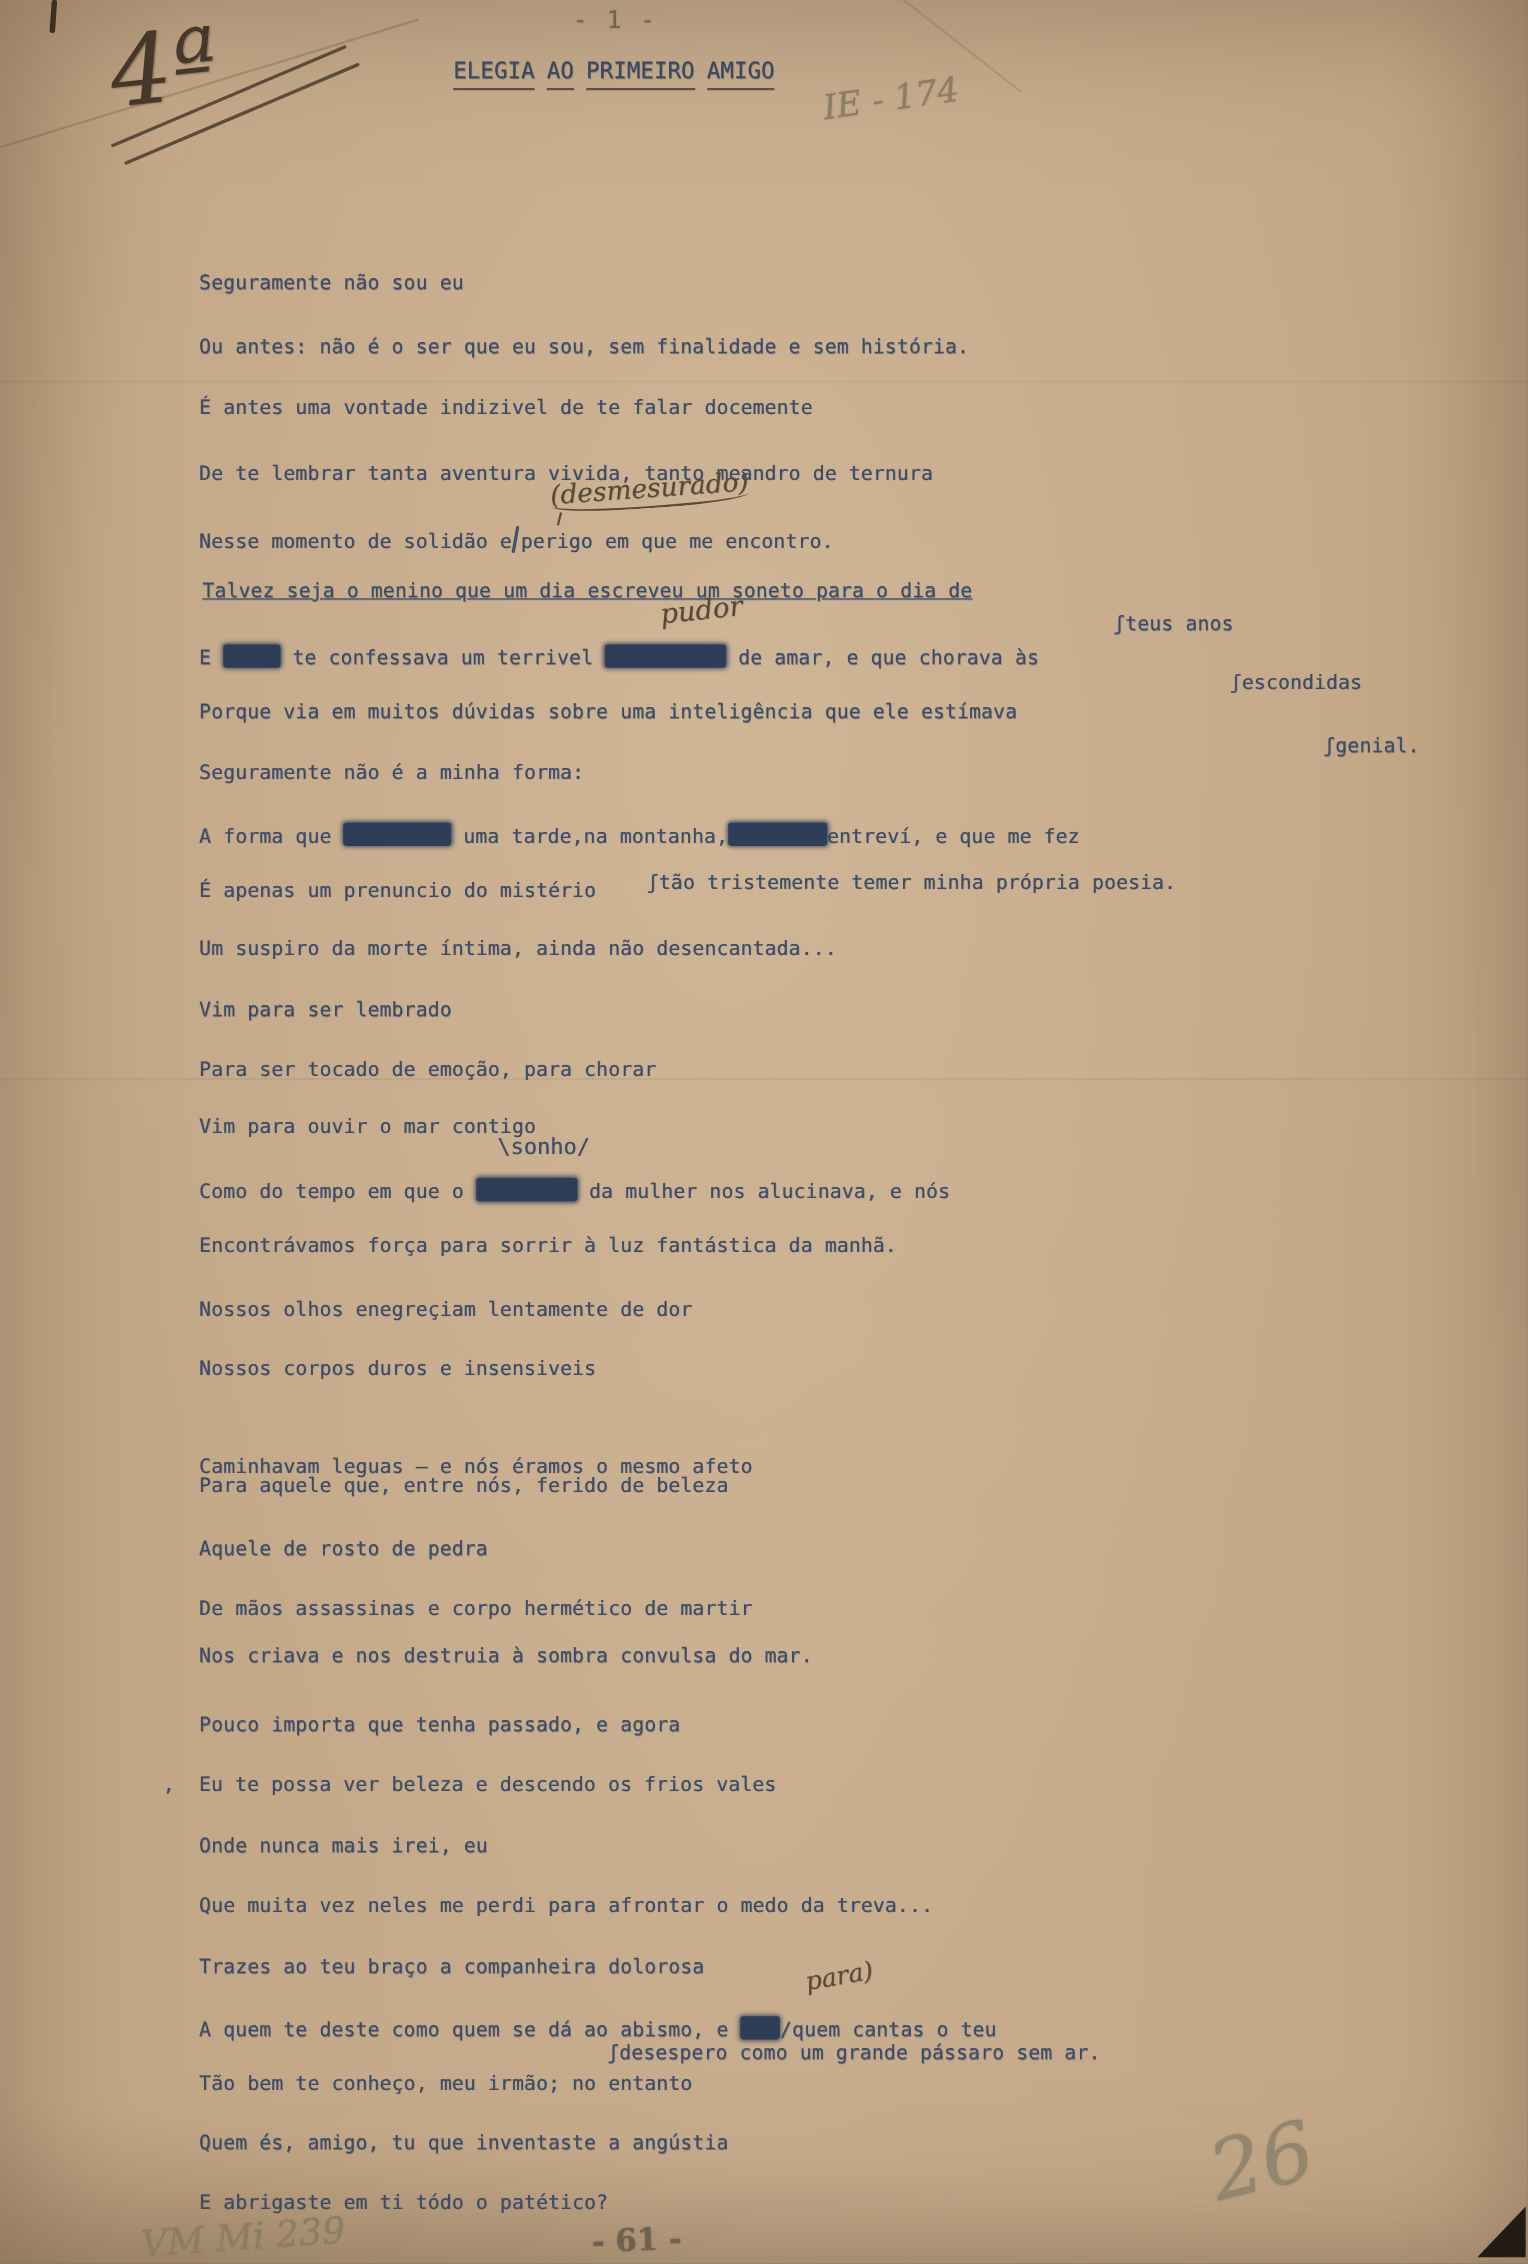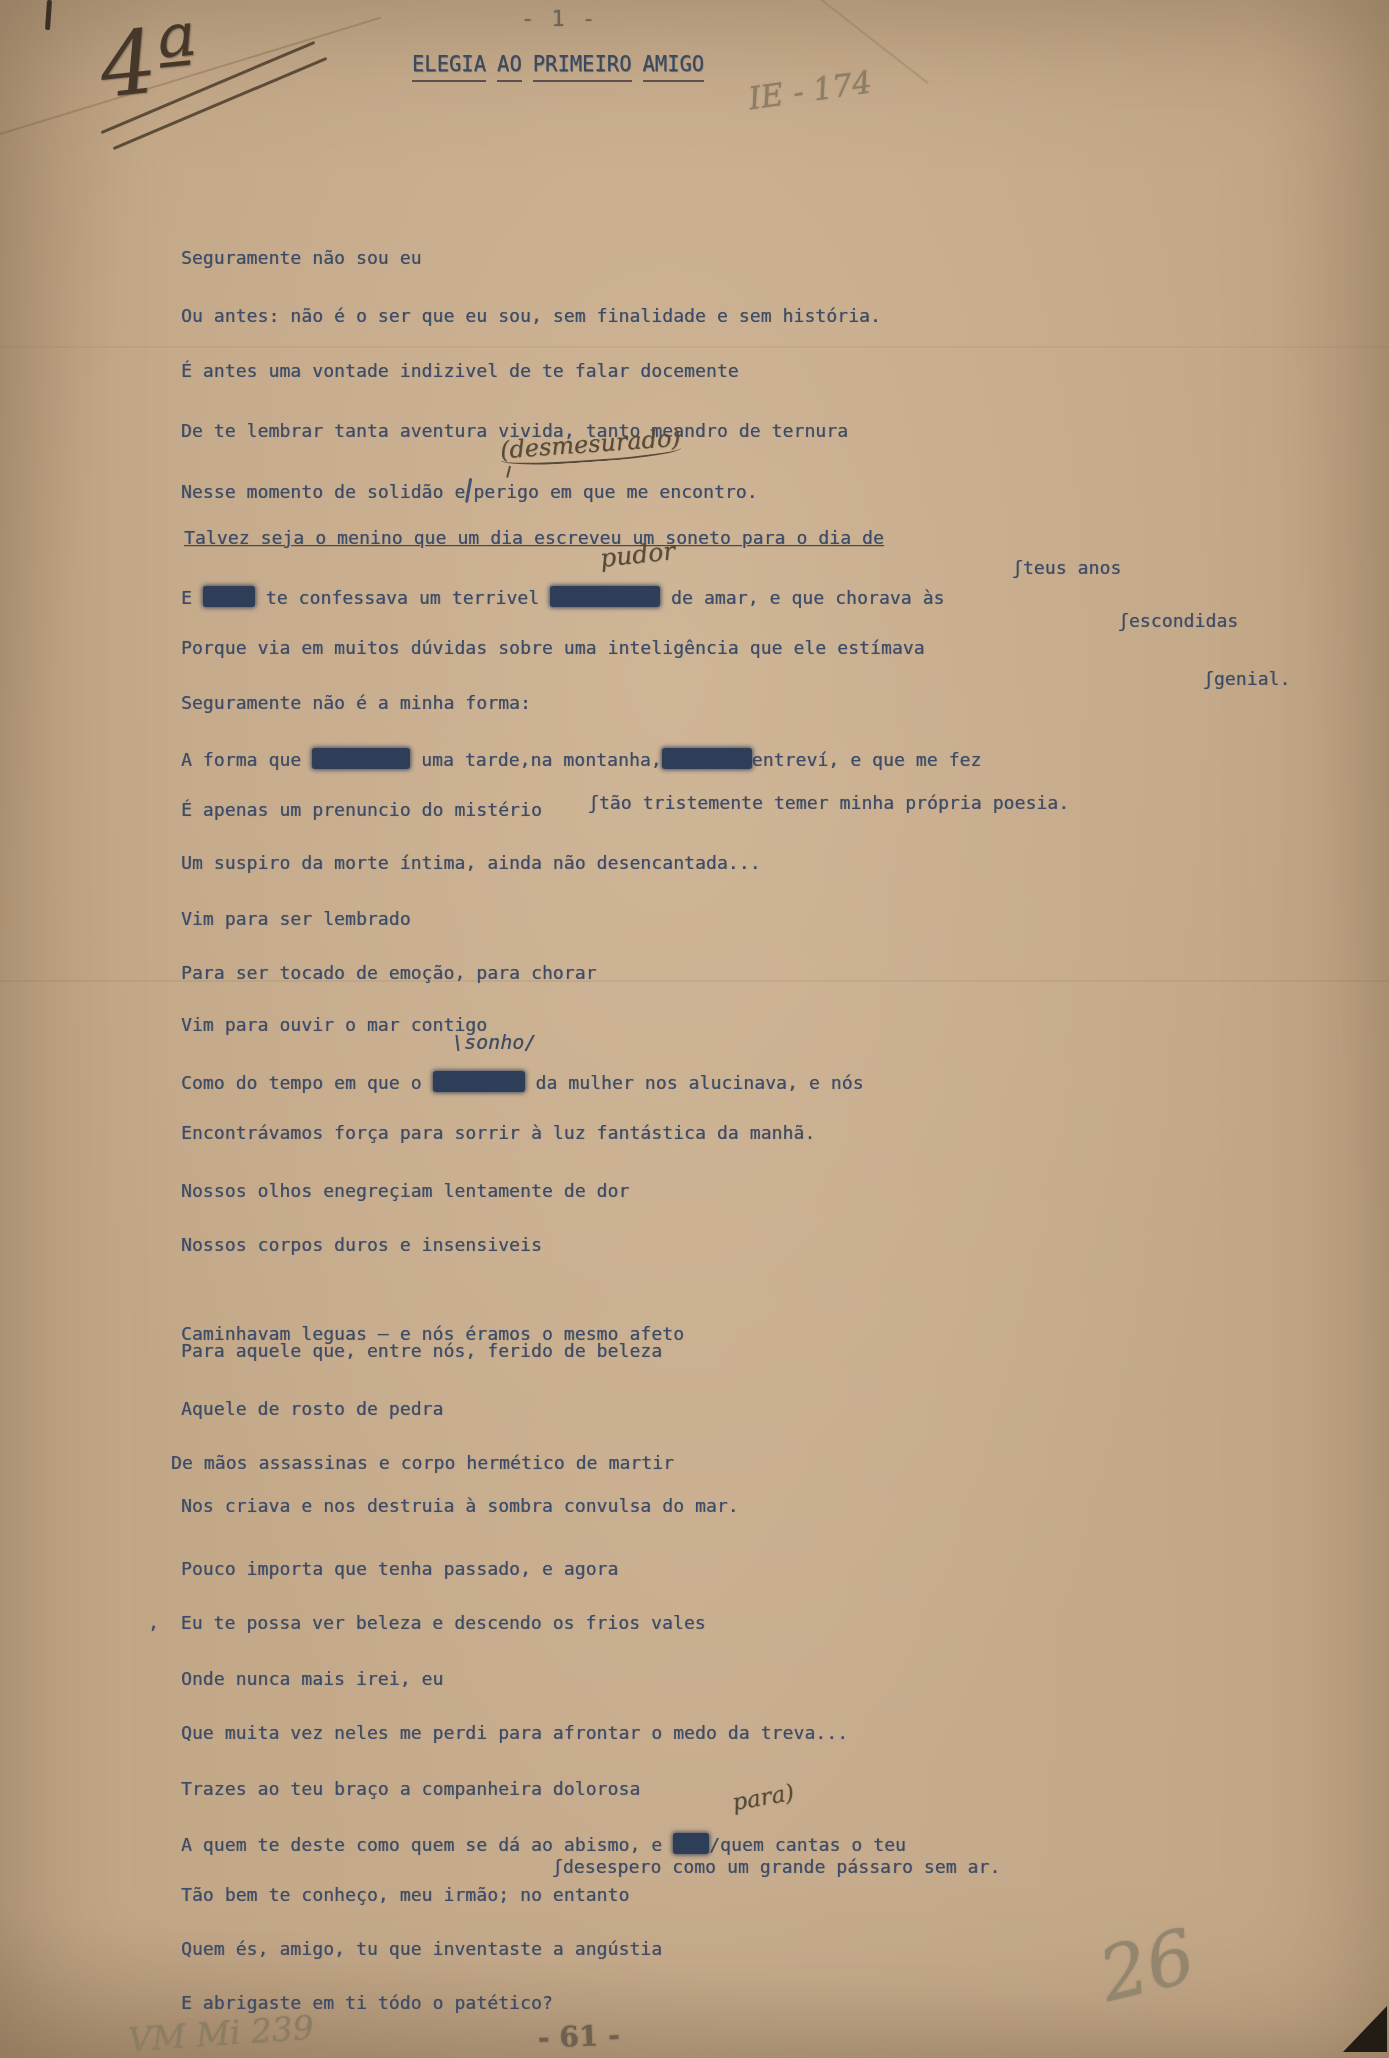--- a/index.html
+++ b/index.html
@@ -40,21 +40,21 @@
     text-shadow:.4px .4px .8px rgba(86,74,57,.5);}
   .pen-big{font-family:"DejaVu Serif","Liberation Serif",serif;font-style:italic;color:#45382a;
     text-shadow:1px 1px 1.5px rgba(69,56,42,.45);}
   .pencil{font-family:"DejaVu Serif","Liberation Serif",serif;font-style:italic;color:#8c7d65;
     text-shadow:0 0 1.5px rgba(140,125,101,.8);}
   .pencil-big{font-family:"DejaVu Serif","Liberation Serif",serif;font-style:italic;color:#93856e;
     text-shadow:0 0 2px rgba(147,133,110,.9);}
   .pencil-bold{font-family:"DejaVu Serif","Liberation Serif",serif;font-weight:bold;color:#6e6150;
     text-shadow:0 0 2px rgba(110,97,80,.9);}
   .typed-note{font-family:"DejaVu Sans Mono","Liberation Mono",monospace;color:#3c4c68;
-    text-shadow:.4px .4px .7px rgba(45,60,88,.5);font-style:italic;}
+    text-shadow:.4px .4px .7px rgba(45,60,88,.5);}
   .underlined{border-bottom:2px solid currentColor;padding-bottom:2px;border-radius:0 0 45% 45%/0 0 8px 8px;}
   .underlined::after{content:"";position:absolute;left:6px;bottom:-12px;width:2px;height:12px;
     background:currentColor;transform:rotate(18deg);}
 
   #page-number{position:absolute;left:521px;top:6px;font-size:22px;color:#6d6355;
     letter-spacing:2px;font-family:"DejaVu Sans Mono","Liberation Mono",monospace;
     text-shadow:0 0 1.5px rgba(109,99,85,.7);}
   #title{position:absolute;left:412px;top:52px;font-size:20.5px;color:#394961;white-space:pre;
     text-shadow:.5px .5px .8px rgba(42,56,82,.6);}
   #title .w{border-bottom:2.5px solid rgba(78,64,66,.85);padding-bottom:4px;margin-right:11px;}
@@ -99,21 +99,21 @@
       <div class="line" style="left: 181px; top: 908px;"><span class="txt">Vim para ser lembrado</span></div>
       <div class="line" style="left: 181px; top: 962px;"><span class="txt">Para ser tocado de emoção, para chorar</span></div>
       <div class="line" style="left: 181px; top: 1014px;"><span class="txt">Vim para ouvir o mar contigo</span></div>
       <div class="line" style="left: 181px; top: 1068px;"><span class="txt">Como do tempo em que o </span><span class="blob" style="width: 92px;"></span><span class="txt"> da mulher nos alucinava, e nós</span></div>
       <div class="line" style="left: 181px; top: 1122px;"><span class="txt">Encontrávamos força para sorrir à luz fantástica da manhã.</span></div>
       <div class="line" style="left: 181px; top: 1180px;"><span class="txt">Nossos olhos enegreçiam lentamente de dor</span></div>
       <div class="line" style="left: 181px; top: 1234px;"><span class="txt">Nossos corpos duros e insensiveis</span></div>
       <div class="line" style="left: 181px; top: 1287px; margin-top: 36px;"><span class="txt">Caminhavam leguas — e nós éramos o mesmo afeto</span></div>
       <div class="line" style="left: 181px; top: 1340px;"><span class="txt">Para aquele que, entre nós, ferido de beleza</span></div>
       <div class="line" style="left: 181px; top: 1398px;"><span class="txt">Aquele de rosto de pedra</span></div>
-      <div class="line" style="left: 171px; top: 1452px;"><span class="txt">De mãos assassinas e corpo hermético de martir</span></div>
+      <div class="line" style="left: 181px; top: 1452px;"><span class="txt">De mãos assassinas e corpo hermético de martir</span></div>
       <div class="line" style="left: 181px; top: 1495px;"><span class="txt">Nos criava e nos destruia à sombra convulsa do mar.</span></div>
       <div class="line" style="left: 181px; top: 1558px;"><span class="txt">Pouco importa que tenha passado, e agora</span></div>
       <div class="line" style="left: 148px; top: 1612px;"><span class="txt">,  Eu te possa ver beleza e descendo os frios vales</span></div>
       <div class="line" style="left: 181px; top: 1668px;"><span class="txt">Onde nunca mais irei, eu</span></div>
       <div class="line" style="left: 181px; top: 1722px;"><span class="txt">Que muita vez neles me perdi para afrontar o medo da treva...</span></div>
       <div class="line" style="left: 181px; top: 1778px; text-align: right;"><span class="txt">Trazes ao teu braço a companheira dolorosa</span></div>
       <div class="line" style="left: 181px; top: 1830px;"><span class="txt">A quem te deste como quem se dá ao abismo, e </span><span class="blob" style="width: 36px;"></span><span class="txt">/quem cantas o teu</span></div>
       <div class="line" style="left: 552px; top: 1856px;"><span class="txt">ʃdesespero como um grande pássaro sem ar.</span></div>
       <div class="line" style="left: 181px; top: 1884px;"><span class="txt">Tão bem te conheço, meu irmão; no entanto</span></div>
       <div class="line" style="left: 181px; top: 1938px;"><span class="txt">Quem és, amigo, tu que inventaste a angústia</span></div>

